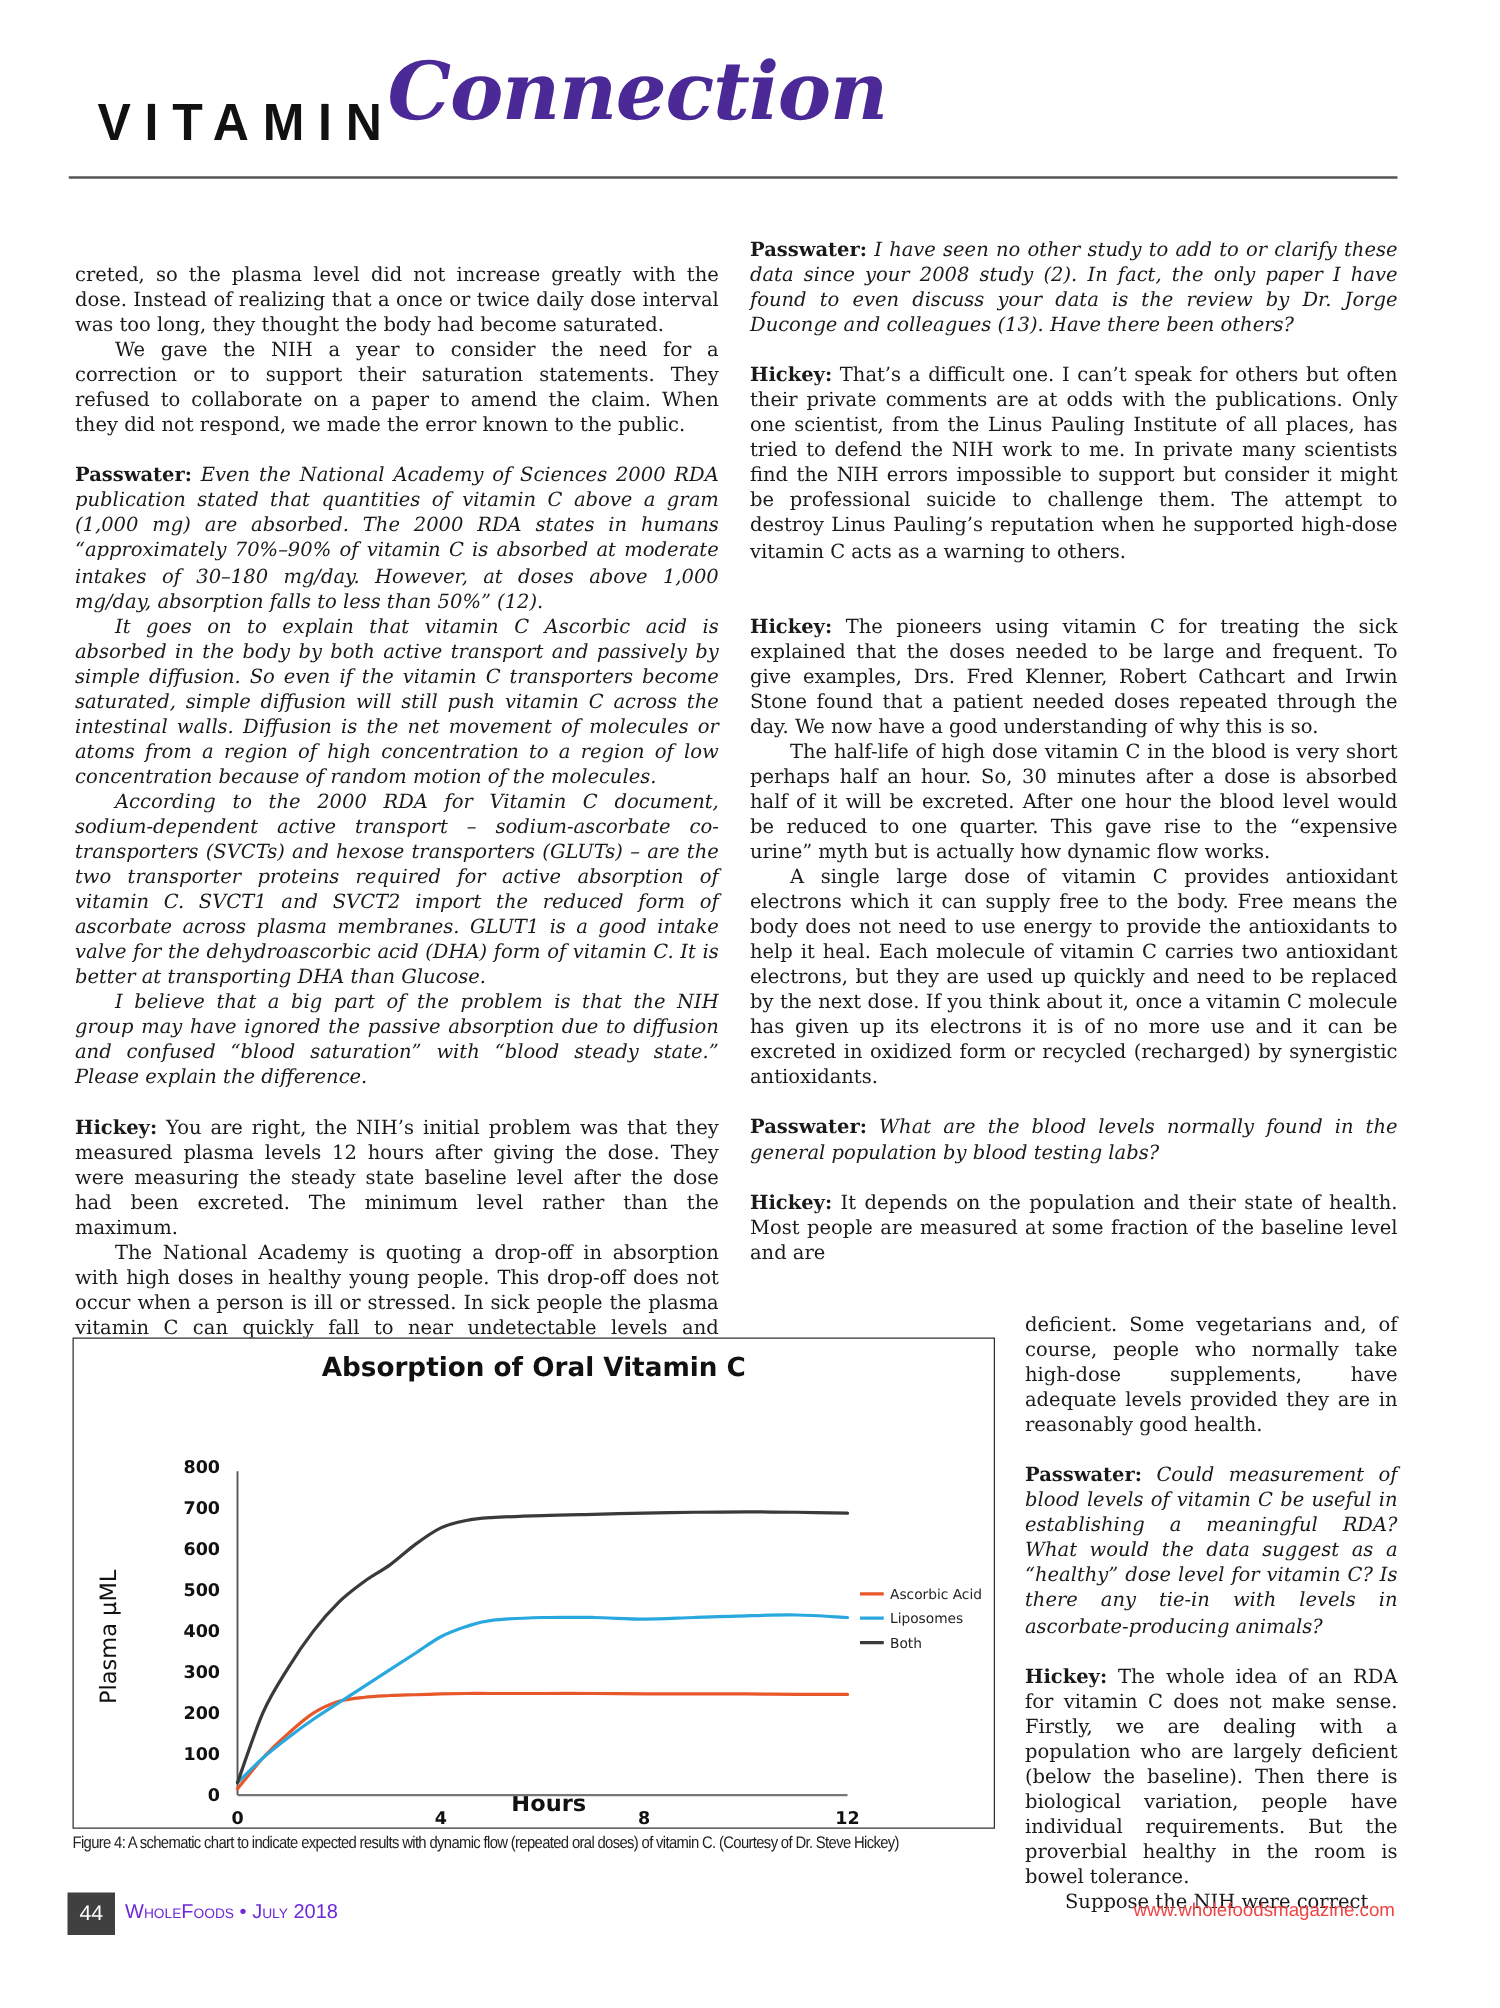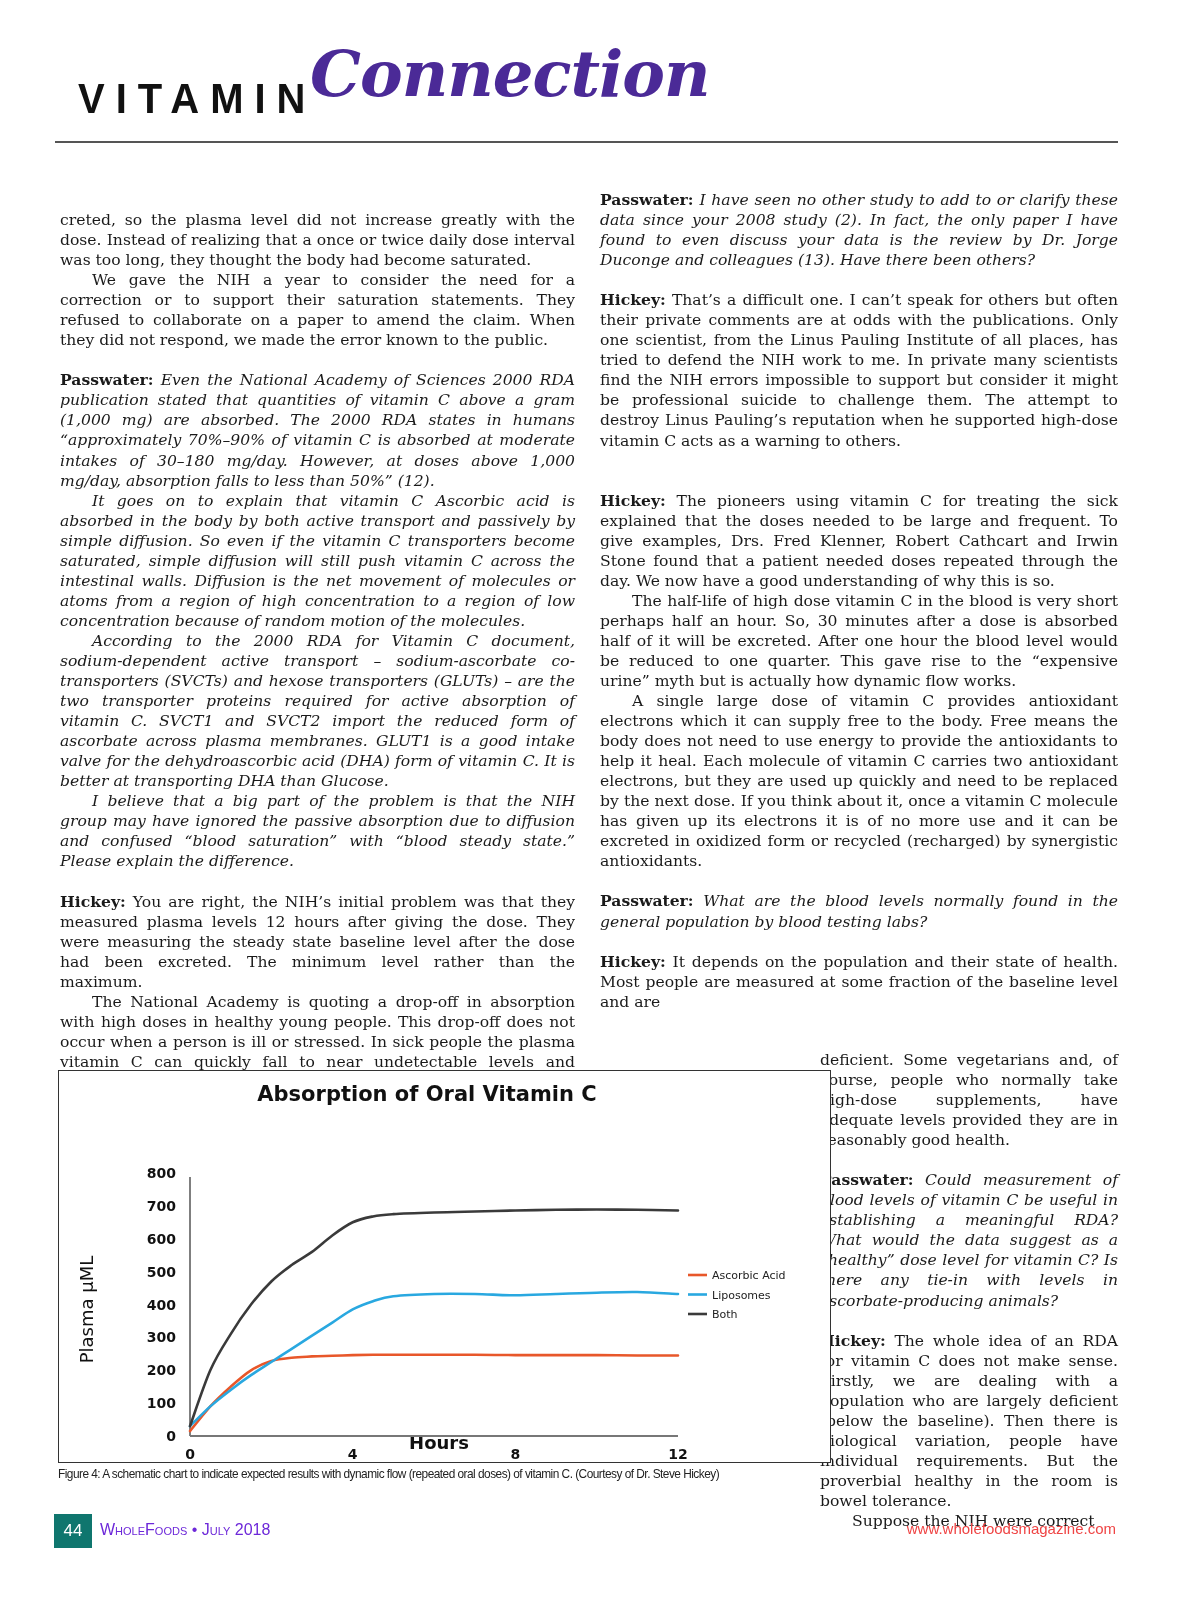--- a/index.html
+++ b/index.html
@@ -16,33 +16,33 @@
   .col p { margin: 0; }
   .col .ind { text-indent: 32px; }
   .col .gap { height: 20px; }
   .col b { font-weight: bold; }
   .col i { font-style: italic; }
   .col-left { left: 60px; top: 190px; width: 515px; margin-top: 20px; }
   .col-right { left: 600px; top: 190px; width: 518px; }
   .col-right-narrow { left: 820px; top: 1050px; width: 298px; }
 
   .chart-box { position: absolute; left: 58px; top: 1070px; width: 736px; height: 391px;
-         border: 1.5px solid #333; background: #fff; padding-left: 35px; }
+         border: 1.5px solid #333; background: #fff; }
   .chart-svg { position: absolute; left: 0; top: 0; }
   .chart-title { font-family: "DejaVu Sans", sans-serif; font-weight: bold; font-size: 21px; fill: #111; }
   .tick-label { font-family: "DejaVu Sans", sans-serif; font-weight: bold; font-size: 14px; fill: #111; }
   .axis-label-x { font-family: "DejaVu Sans", sans-serif; font-weight: bold; font-size: 18px; fill: #111; }
   .axis-label-y { font-family: "DejaVu Sans", sans-serif; font-size: 18px; fill: #111; }
   .legend-label { font-family: "DejaVu Sans", sans-serif; font-size: 11px; fill: #222; }
 
   .caption { position: absolute; left: 58px; top: 1466px; width: 760px;
          font-family: "Liberation Sans", sans-serif; font-size: 13.5px; letter-spacing: -0.6px; color: #222;
          transform: scaleX(0.88); transform-origin: left top; white-space: nowrap; }
 
-  .footer-num { position: absolute; left: 54px; top: 1514px; width: 38px; height: 34px; background: #0f766e;
+  .footer-num { position: absolute; left: 54px; top: 1514px; width: 38px; height: 34px; background: #404040;
          color: #fff; font-family: "Liberation Sans", sans-serif; font-size: 17px; text-align: center; line-height: 34px; }
   .footer-pub { position: absolute; left: 100px; top: 1521px; font-family: "Liberation Sans", sans-serif;
          font-size: 16px; color: #6d28d9; font-variant: small-caps; }
   .footer-url { position: absolute; right: 84px; top: 1520px; font-family: "Liberation Sans", sans-serif;
          font-size: 15px; color: #ef4444; }
 </style>
 </head>
 <body>
 
 <div class="masthead">

